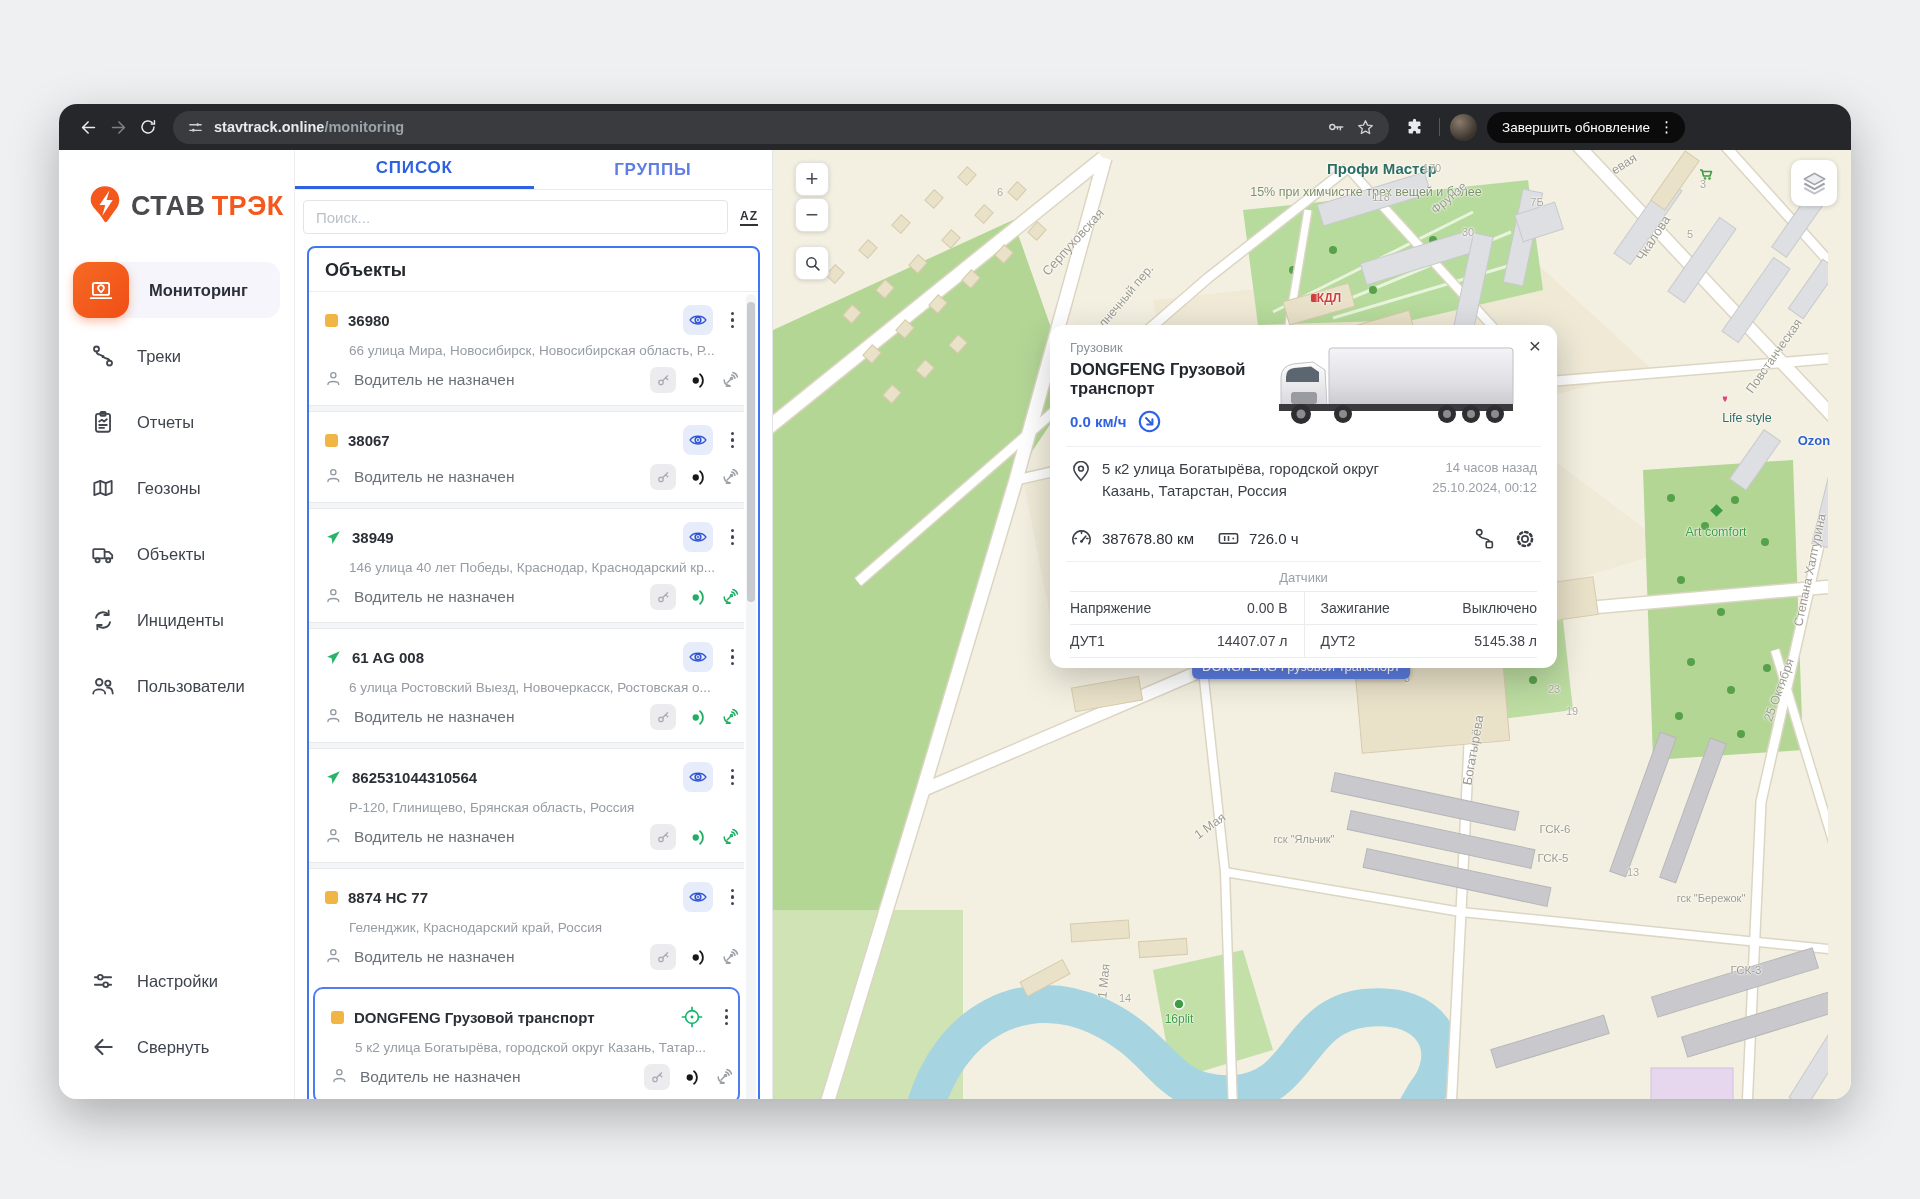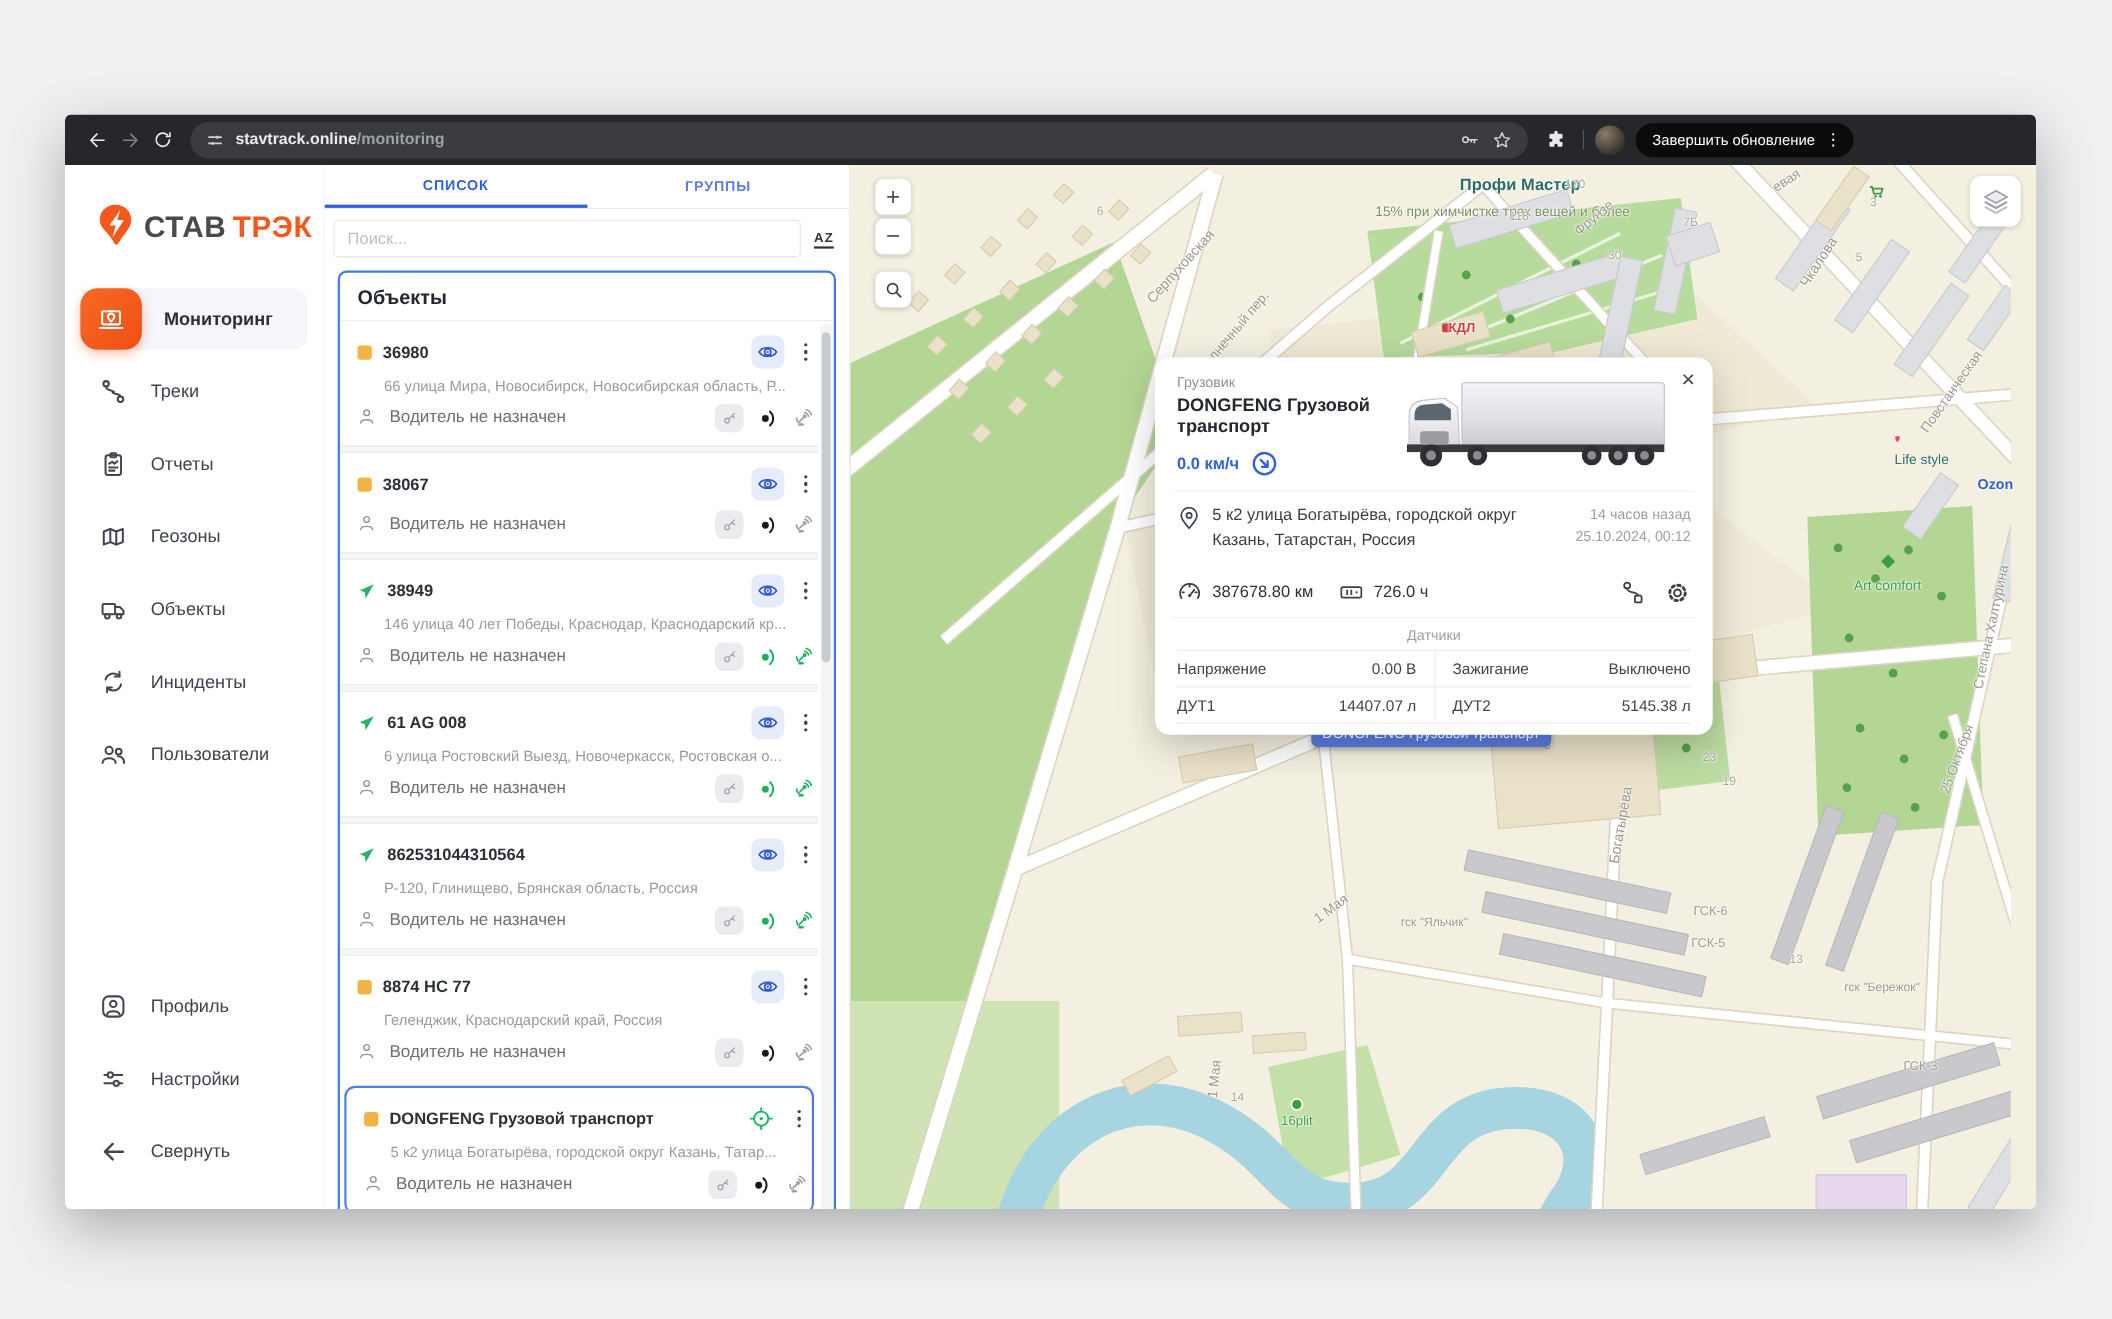--- a/index.html
+++ b/index.html
@@ -1,18 +1,18 @@
 <!DOCTYPE html>
 <html><head>
 <meta charset="utf-8">
 <style>
   html,body{margin:0;padding:0;}
   body{width:1920px;height:1199px;background:#eef0f2;font-family:"Liberation Sans",sans-serif;overflow:hidden;position:relative;}
   *{box-sizing:border-box;}
-  .window{position:absolute;left:59px;top:104px;width:1792px;height:995px;background:#fff;border-radius:6px;overflow:hidden;box-shadow:0 18px 50px rgba(0,0,0,.28);}
+  .window{position:absolute;left:59px;top:104px;width:1792px;height:995px;background:#fff;border-radius:18px;overflow:hidden;box-shadow:0 18px 50px rgba(0,0,0,.28);}
   
   .chrome{height:46px;background:#26272a;display:flex;align-items:center;padding:0 14px;}
   .navbtn{width:30px;height:30px;display:flex;align-items:center;justify-content:center;flex:0 0 auto;cursor:pointer;}
   .urlbar{flex:1;height:33px;background:#3a3b3f;border-radius:17px;display:flex;align-items:center;gap:10px;padding:0 14px;margin:0 10px;}
   .urlbar .host{color:#e8eaed;font-size:14.5px;font-weight:700;}
   .urlbar .path{color:#9aa2ab;font-size:14.5px;font-weight:700;}
   .urlbar .sp{flex:1;}
   .chrome .sep{width:1px;height:18px;background:#56575b;margin:0 10px;}
   .avatar{width:27px;height:27px;border-radius:50%;background:radial-gradient(circle at 35% 30%,#8a7a6a,#3a342e 70%);flex:0 0 auto;margin-right:10px;}
   .update-pill{border:none;background:#0b0b0c;color:#fff;height:31px;border-radius:16px;display:flex;align-items:center;gap:9px;padding:0 7px 0 15px;font-family:"Liberation Sans",sans-serif;font-size:13.5px;cursor:pointer;}
@@ -26,21 +26,21 @@
   .logo .t2{font-size:27px;font-weight:800;color:#f4581c;letter-spacing:.5px;}
   .sitem{display:flex;align-items:center;gap:20px;height:56px;margin:0 14px 10px 14px;border-radius:14px;padding-left:16px;cursor:pointer;color:#3e444d;font-size:16.5px;}
   .sitem .icn{width:28px;display:flex;justify-content:center;}
   .sitem.active{background:#f5f5fb;padding-left:0;font-weight:700;color:#2a2f38;}
   .sitem.active .icnbox{width:56px;height:56px;border-radius:16px;background:linear-gradient(135deg,#f66a24,#f04e15);display:flex;align-items:center;justify-content:center;box-shadow:0 4px 10px rgba(244,88,28,.35);}
   .side-spacer{flex:1;}
   .side-foot{padding-bottom:14px;}
   
   .panel{width:478px;border-right:1px solid #e4e6e9;display:flex;flex-direction:column;background:#fff;flex:0 0 auto;overflow:hidden;}
   .tabs{display:flex;height:40px;border-bottom:1px solid #e8eaec;flex:0 0 auto;}
-  .tab{width:50%;display:flex;align-items:center;justify-content:center;font-size:13px;font-weight:700;letter-spacing:.8px;color:#5f7de4;cursor:pointer;}
+  .tab{width:50%;display:flex;align-items:center;justify-content:center;font-size:17px;font-weight:700;letter-spacing:.8px;color:#5f7de4;cursor:pointer;}
   .tab.active{color:#2f62e0;border-bottom:3px solid #2f62e0;}
   .search-row{display:flex;align-items:center;padding:10px 14px 0 8px;gap:12px;flex:0 0 auto;}
   .search-row input{flex:1;height:34px;border:1px solid #e2e4e8;border-radius:4px;padding:0 12px;font-size:15px;font-family:"Liberation Sans",sans-serif;color:#3a3f46;outline:none;}
   .search-row input::placeholder{color:#bcc1c8;}
   .sort{font-size:12px;font-weight:800;color:#2f3439;border-bottom:2px solid #2f3439;padding-bottom:1px;letter-spacing:1px;cursor:pointer;}
   .objects-box{margin:12px 12px -12px 12px;border:2px solid #3f78ee;border-radius:8px;flex:1;position:relative;overflow:hidden;background:#fff;}
   .objects-head{font-size:18px;font-weight:800;color:#23272e;padding:12px 16px 10px 16px;border-bottom:1px solid #eceef1;}
   #vehicle-list{position:absolute;top:44px;left:0;right:14px;bottom:0;overflow:hidden;}
   .vrow{padding:13px 2px 12px 16px;background:#fff;}
   .vrow.selected{border:2px solid #4f7df0;border-radius:10px;margin:5px 4px;}
@@ -233,30 +233,20 @@
                 <path d="M3 19 C3 13.8 14 13.8 14 19"></path>
                 <circle cx="16.5" cy="9.5" r="2.4"></circle>
                 <path d="M15.8 13.4 C19.6 13.4 21 15.6 21 19"></path>
               </svg>
             </span>
             <span>Пользователи</span>
           </div>
         </nav>
       <div class="side-spacer"></div>
       <nav id="side-foot" class="side-foot">
-          <div class="sitem">
-            <span class="icn">
-              <svg width="26" height="26" viewBox="0 0 24 24" fill="none" stroke="#42474f" stroke-width="1.7" stroke-linecap="round" stroke-linejoin="round">
-                <rect x="3.5" y="3.5" width="17" height="17" rx="4.5"></rect>
-                <circle cx="12" cy="9.8" r="2.7"></circle>
-                <path d="M6.8 18.8 C7.2 15 16.8 15 17.2 18.8"></path>
-              </svg>
-            </span>
-            <span>Профиль</span>
-          </div>
           <div class="sitem">
             <span class="icn">
               <svg width="26" height="26" viewBox="0 0 24 24" fill="none" stroke="#42474f" stroke-width="1.7" stroke-linecap="round" stroke-linejoin="round">
                 <path d="M4.5 8.5 H19.5 M4.5 15.5 H19.5"></path>
                 <circle cx="9.5" cy="8.5" r="2.2" fill="#fff"></circle>
                 <circle cx="14.5" cy="15.5" r="2.2" fill="#fff"></circle>
               </svg>
             </span>
             <span>Настройки</span>
           </div>

